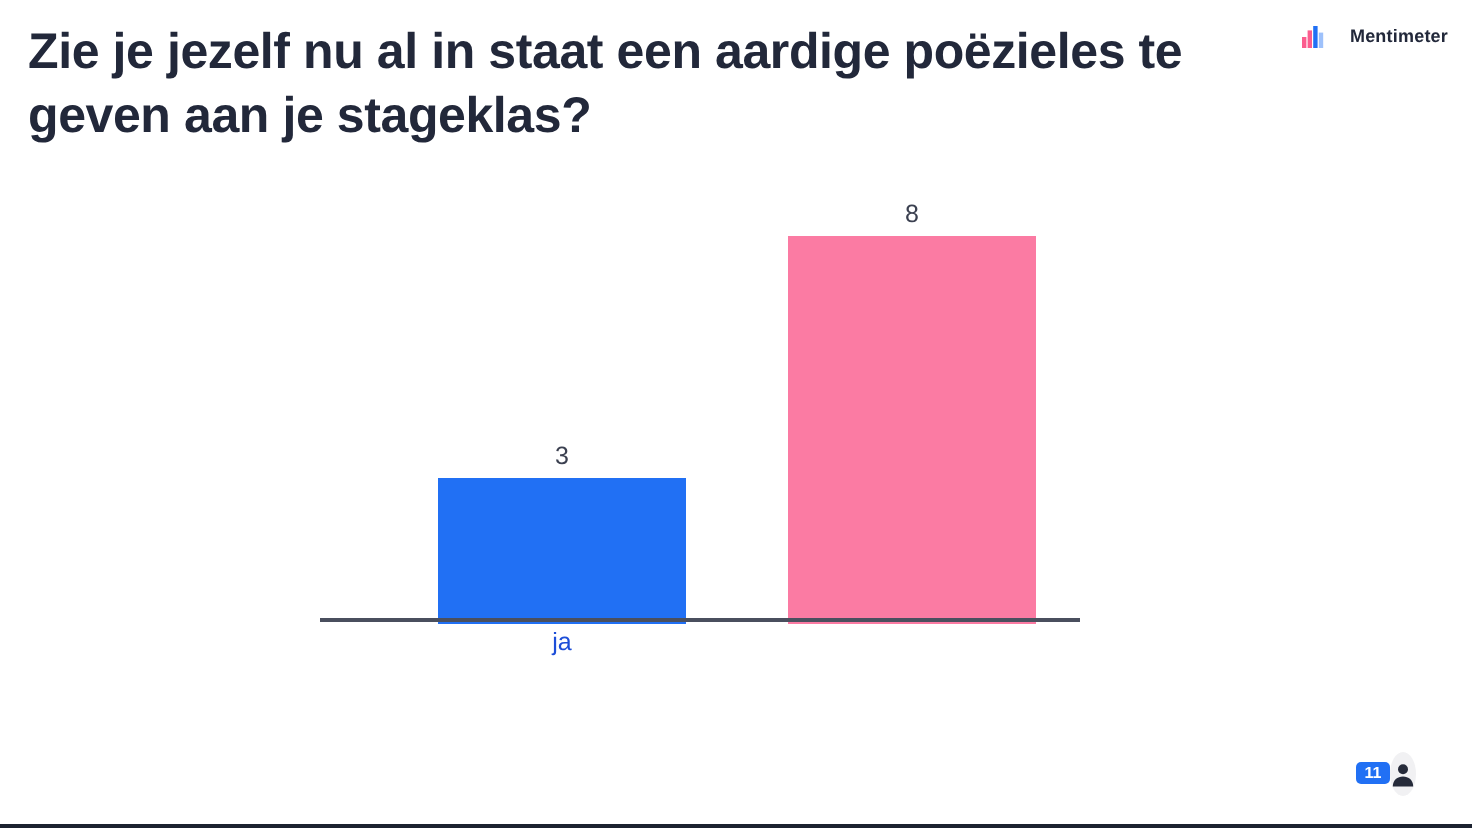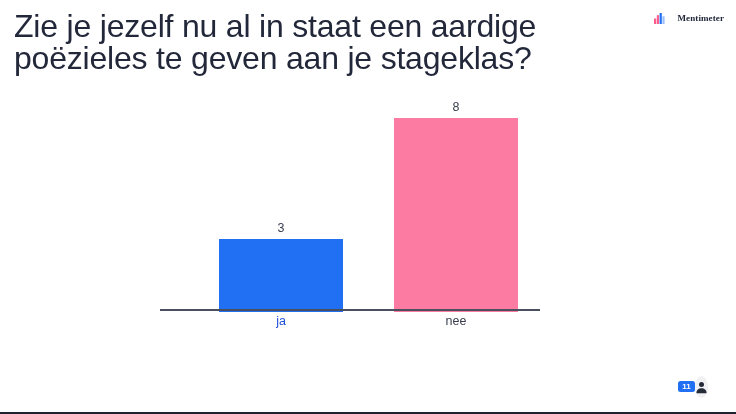--- a/index.html
+++ b/index.html
@@ -23,37 +23,36 @@
     background: #ffffff;
     overflow: hidden;
   }
 
   
   .title {
     position: absolute;
     left: 14px;
     top: 10px;
     width: 620px;
-    font-size: 32px;
+    font-size: 25px;
     line-height: 32px;
-    font-weight: 400;
+    font-weight: 700;
     color: #22283a;
     letter-spacing: -0.2px;
     white-space: pre-wrap;
   }
 
   
   .logo {
     position: absolute;
     right: 12px;
     top: 13px;
     display: flex;
     align-items: flex-end;
     gap: 13px;
-    font-family: Liberation Serif, serif;
   }
   .logo-mark {
     display: block;
     width: 11px;
     height: 11px;
   }
   .logo-text {
     font-size: 9px;
     font-weight: 700;
     color: #22283a;
@@ -195,21 +194,20 @@
         <div class="bar-value v1" style="bottom: 198px; color: rgb(59, 64, 80);">8</div>
         <div class="bar pink b1" style="height: 194px; background: rgb(251, 123, 163);"></div>
       </div>
 
     </div>
   </div>
 
   <div class="baseline" style="background: rgb(74, 79, 94);"></div>
 
   <div class="bar-label l0" style="color: #1d4ed8;">ja</div>
-  <div class="bar-label l1" style="color: rgb(59, 64, 80);">nee</div>
 
   <div class="participants">
     <div class="participant-badge" style="background: rgb(33, 112, 244);">11</div>
     <div class="participant-avatar">
       <span>
         <svg width="13" height="13" viewBox="0 0 13 13" xmlns="http://www.w3.org/2000/svg">
           <circle cx="6.5" cy="3.6" r="2.5" fill="#262b3a"></circle>
           <path d="M1.4 12.2 C1.4 8.9 3.7 7.2 6.5 7.2 C9.3 7.2 11.6 8.9 11.6 12.2 Z" fill="#262b3a"></path>
         </svg>
       </span>

